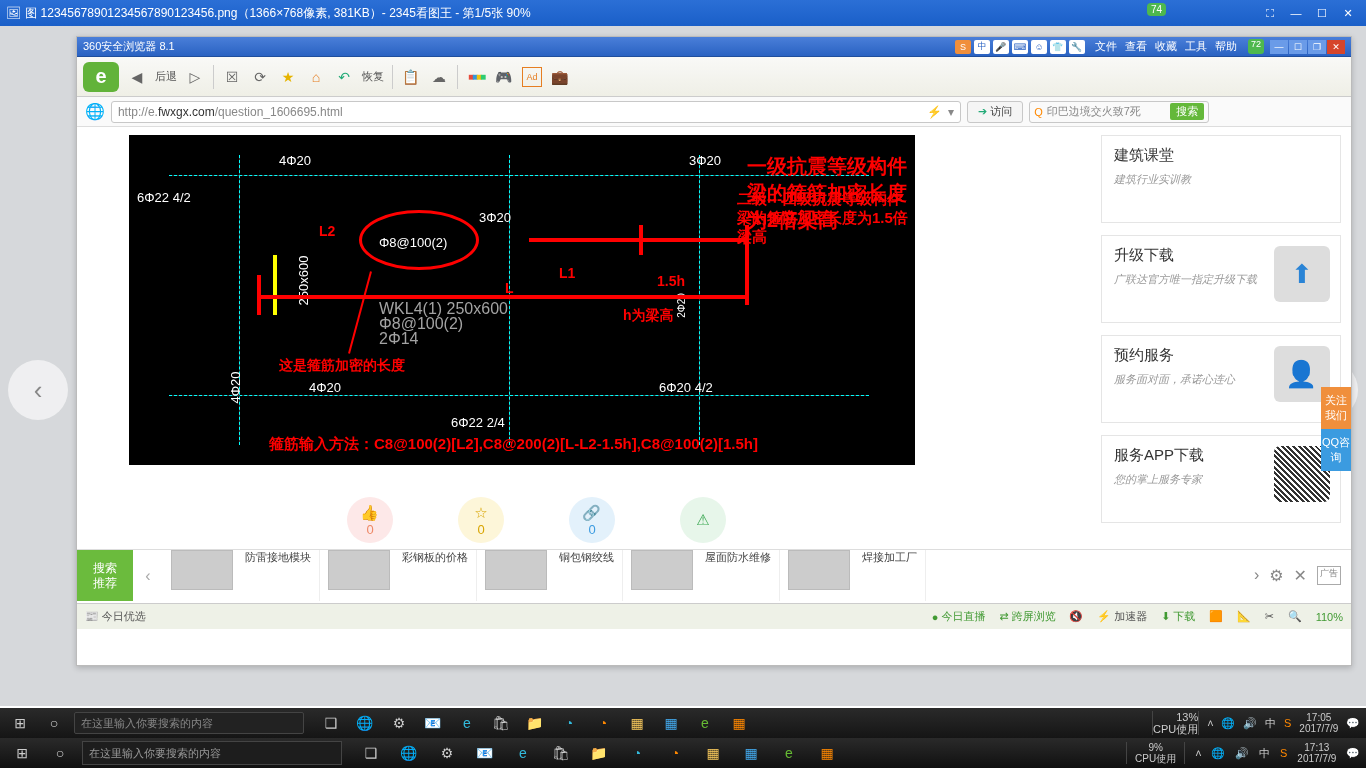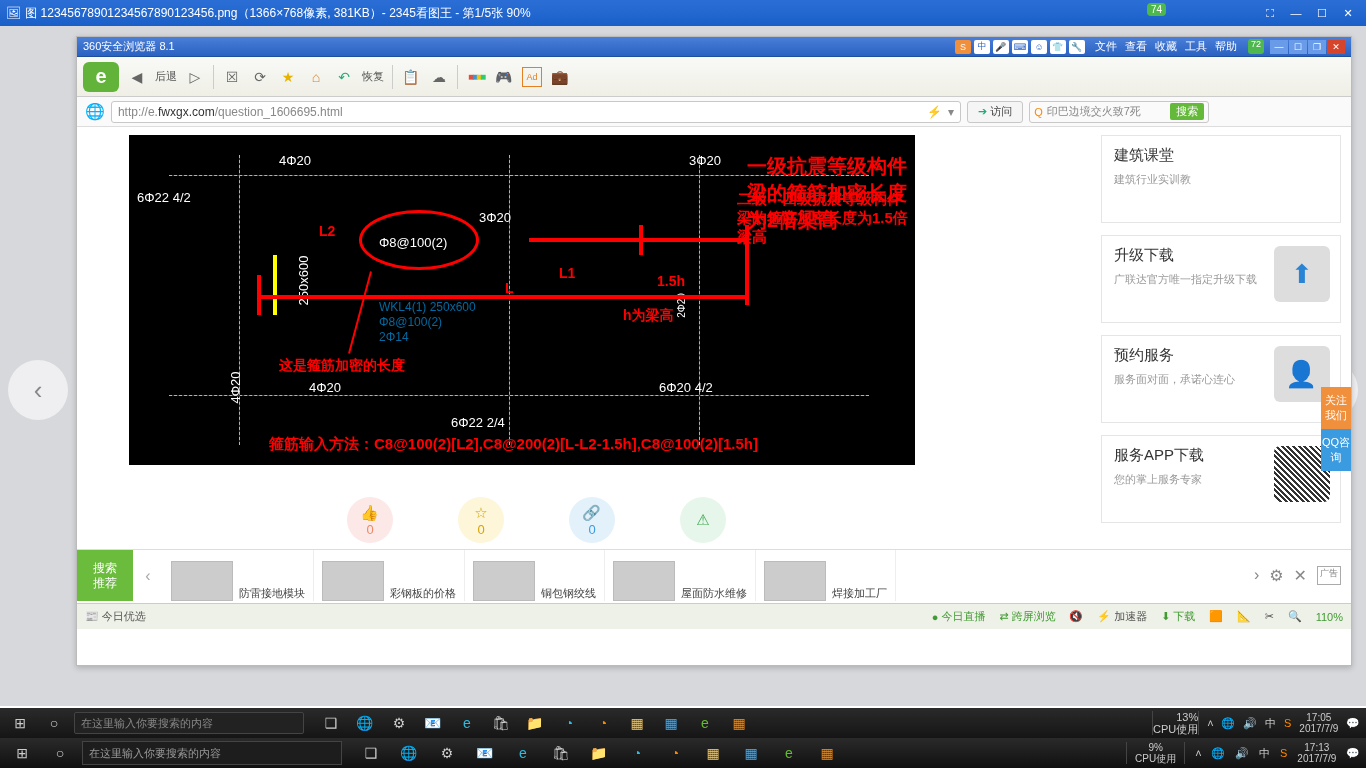--- a/index.html
+++ b/index.html
@@ -44,21 +44,21 @@
 .addr .urlbox { flex:1; height:22px; border:1px solid #c8c8c8; border-radius:3px; background:#fff; display:flex; align-items:center; padding: 0 6px; font-size:12px; color:#888; max-width: 850px;}
 .addr .urlbox .host { color:#333; }
 .addr .go { height:22px; padding:0 10px; border:1px solid #c8c8c8; border-radius:3px; background:#f5f5f5; font-size:11px; color:#444; cursor:pointer; display:flex;align-items:center;}
 .addr .search { flex:0 0 180px; height:22px; border:1px solid #c8c8c8; border-radius:3px; display:flex; align-items:center; padding:0 4px; font-size:11px; gap:4px;}
 .addr .search .btn { background:#64b83a; color:#fff; padding: 1px 6px; border-radius:2px; cursor:pointer;}
 
 
 .content { position: relative; height: 538px; overflow:hidden; }
 .cad { position:absolute; left:52px; top:8px; width:786px; height:330px; background:#000; }
 .cad-label { position:absolute; color:#fff; font-size:13px; }
-.cad-cyan { position:absolute; color:#0369a1; font-size:12px; }
+.cad-cyan { position:absolute; color:#a3a3a3; font-size:16px; }
 .red-line { position:absolute; background:#f00; }
 .red-text { position:absolute; color:#f00; font-weight:bold; font-size:14px; }
 .red-circle { position:absolute; border: 3px solid #f00; border-radius: 50%; }
 .yellow-line { position:absolute; background:#ff0; width:4px; }
 .light-line { position:absolute; background:#333; }
 
 
 .actions { position:absolute; left: 270px; top: 370px; display:flex; gap:65px; text-align:center;}
 .action { display:flex; flex-direction:column; align-items:center; gap:4px; font-size:13px;}
 .action .circ { width:46px; height:46px; border-radius:50%; display:flex; flex-direction:column; align-items:center;justify-content:center; font-size:15px;}
@@ -66,32 +66,32 @@
 .c-yellow { background:#fdf6d9; color:#d8a400; }
 .c-blue { background:#e3f1fb; color:#3b9be0; }
 .c-green { background:#e7f6ea; color:#3faa56; }
 .action .cnt { font-size:13px; }
 .l-red { color:#d63; } .l-yel { color:#c79200; } .l-blue { color:#2a84c8;} .l-grn { color:#2f8a3a;}
 
 
 .sidebar { position:absolute; right:10px; top: 8px; width: 240px; display:flex; flex-direction:column; gap:12px;}
 .card { border:1px solid #e5e5e5; background:#fff; padding: 10px 12px; position:relative; min-height: 88px;}
 .card .tt { font-size:15px; color:#333; margin-bottom:6px;}
-.card .sub { font-size:11px; color:#999; line-height:1.5;}
+.card .sub { font-size:11px; color:#999; line-height:1.5;font-style:italic;}
 .card .pic { position:absolute; right:10px; top:10px; width:56px; height:56px; border-radius:6px; background:#ddd; display:flex;align-items:center;justify-content:center; font-size:26px;}
 .logo-badge { position:absolute; right:12px; top:12px; width:60px;height:60px; border-radius:50%; background: radial-gradient(#ff7b2e,#e0581a); }
 .float-tags { position:absolute; right:0; top: 260px; display:flex; flex-direction:column;}
 .float-tags .tag { width:30px; padding:6px 0; font-size:11px; color:#fff; text-align:center; cursor:pointer;}
 .tag-orange{background:#f08f3c;} .tag-blue{background:#3b9be0;}
 
 
 .rec-strip { position:absolute; left:0; bottom:64px; right:0; height:52px; background:#fff; border-top:1px solid #ddd; display:flex; align-items:center;}
 .rec-left { width:56px; height:100%; background:#6bbb3d; color:#fff; font-size:12px; display:flex; align-items:center; justify-content:center; line-height:1.2; text-align:center;}
 .rec-arrow { width:30px; display:flex;align-items:center;justify-content:center; color:#aaa; cursor:pointer;}
-.rec-item { display:flex; align-items:flex-end; gap:6px; padding: 0 8px; font-size:11px; color:#444; border-right:1px solid #eee; height:100%;}
+.rec-item { display:flex; align-items:flex-start; gap:12px; padding: 0 8px; font-size:11px; color:#444; border-right:1px solid #eee; height:100%;}
 .rec-item .thumb { width:62px; height:40px; background:#ccc; border:1px solid #bbb;}
 .rec-ctrl { margin-left:auto; display:flex; gap:10px; padding-right:10px; color:#888; cursor:pointer;}
 
 
 .status { position:absolute; left:0; right:0; bottom:36px; height:26px; background:#eef1e7; border-top:1px solid #ccc; display:flex; align-items:center; font-size:11px; color:#555; padding: 0 8px; gap:14px;}
 .status .grow { flex:1;}
 .status .grn { color:#419a33;}
 .status .ico { display:flex; align-items:center; gap:3px; cursor:pointer;}
 
 

